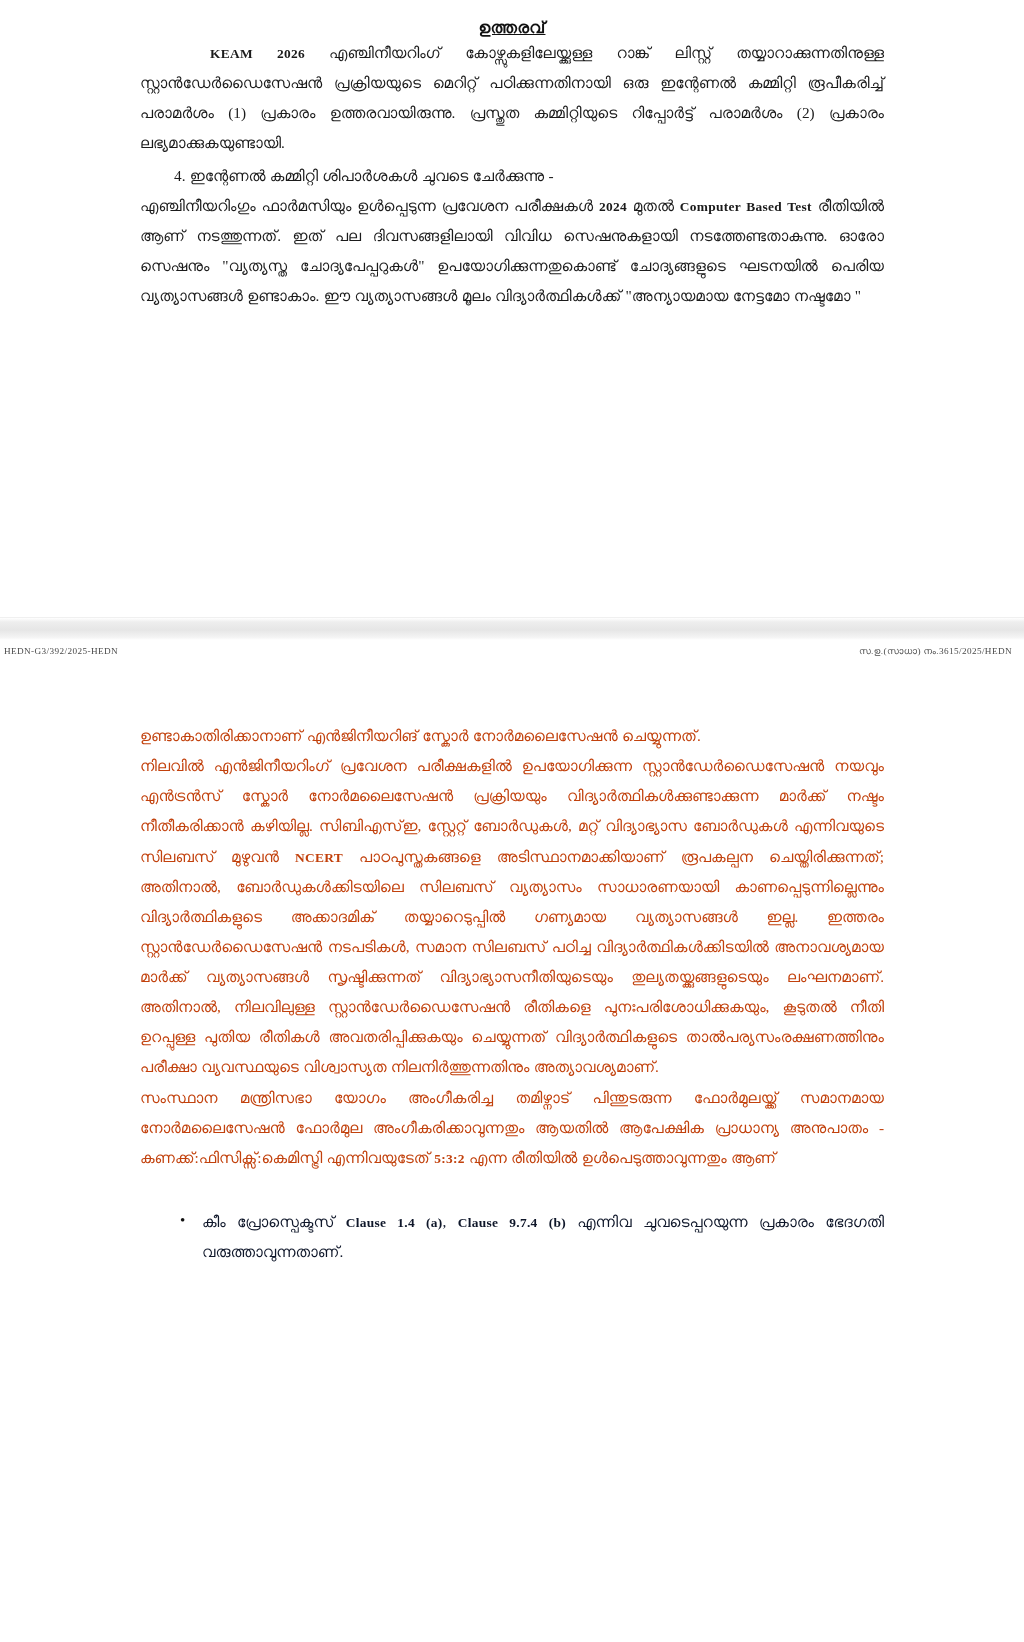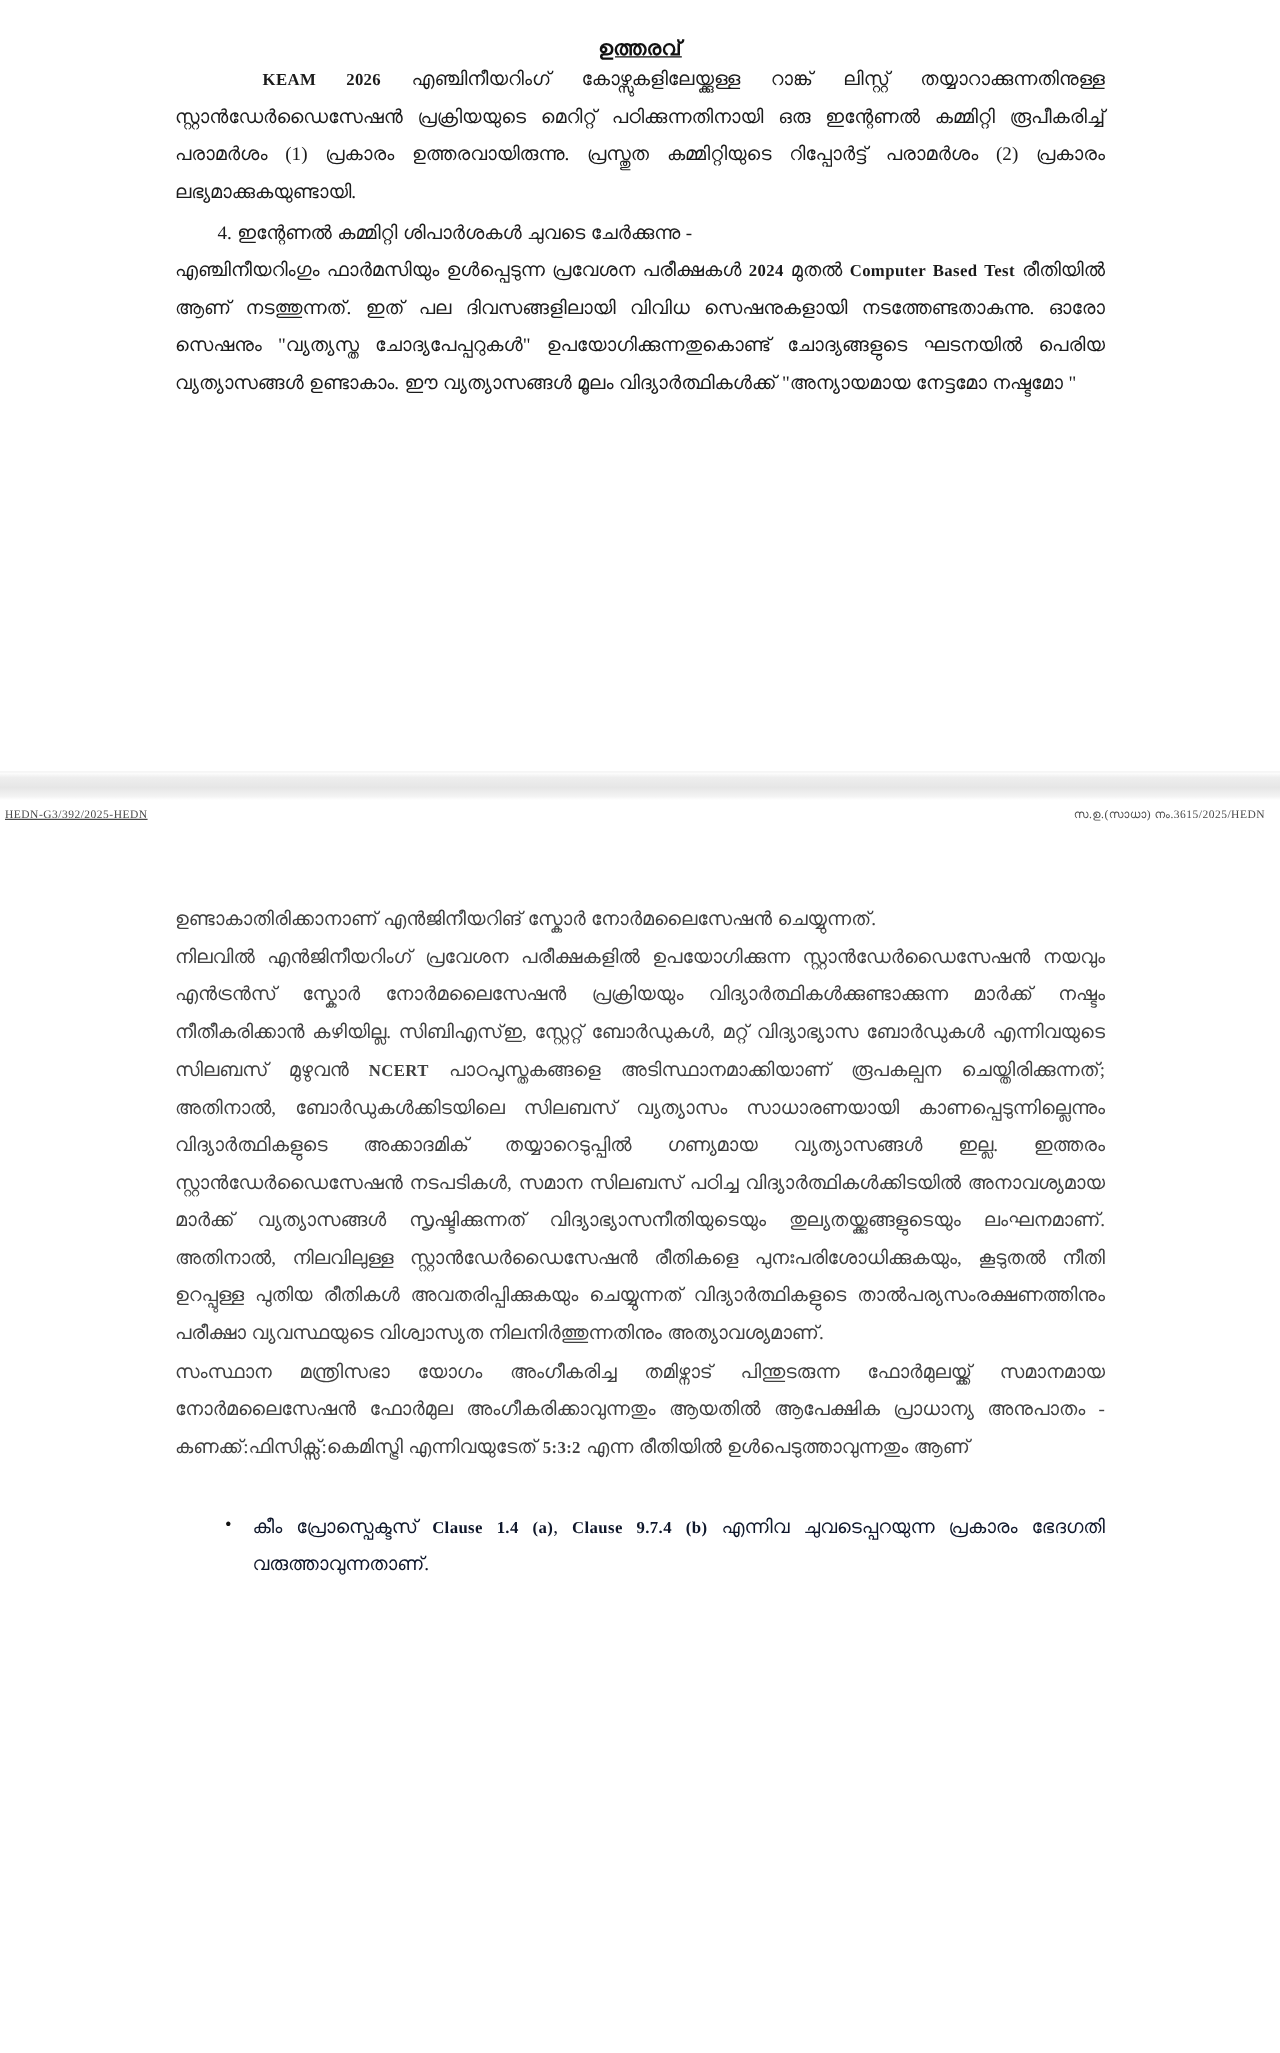--- a/index.html
+++ b/index.html
@@ -18,21 +18,21 @@
     position: relative;
   }
   
   .page {
     background: #ffffff;
     position: relative;
     box-sizing: border-box;
   }
   .page-one {
     height: 617px;
-    padding: 15px;
+    padding: 4px;
   }
   .doc-title {
     text-align: center;
     font-size: 16.5px;
     font-weight: bold;
     text-decoration: underline;
     letter-spacing: .2px;
     padding-top: 14px;
     color: #111;
   }
@@ -75,37 +75,37 @@
   .footer-row {
     display: flex;
     justify-content: space-between;
     align-items: baseline;
     padding: 6px 4px 0 4px;
     font-size: 9.2px;
     letter-spacing: .4px;
     color: #4a4a4a;
     font-family: "Liberation Serif", "DejaVu Serif", serif;
   }
-  .footer-left { text-align: left; text-decoration: underline; }
+  .footer-left { text-align: left; }
   .footer-right { text-align: center; padding-right: 8px; }
 
   
   .page-two {
     padding-top: 64px;
   }
   .body-area-2 {
     margin: 0 auto;
     width: 744px;
   }
   p.flow {
     text-align: justify;
     font-size: 15.3px;
     line-height: 1.97;
     margin: 0;
-    color: #404040;
+    color: #c2410c;
     word-spacing: .5px;
   }
   .bullet-list {
     margin: 34px 0 0 0;
     padding-left: 62px;
     list-style: none;
   }
   .bullet-list li {
     position: relative;
     text-align: justify;

